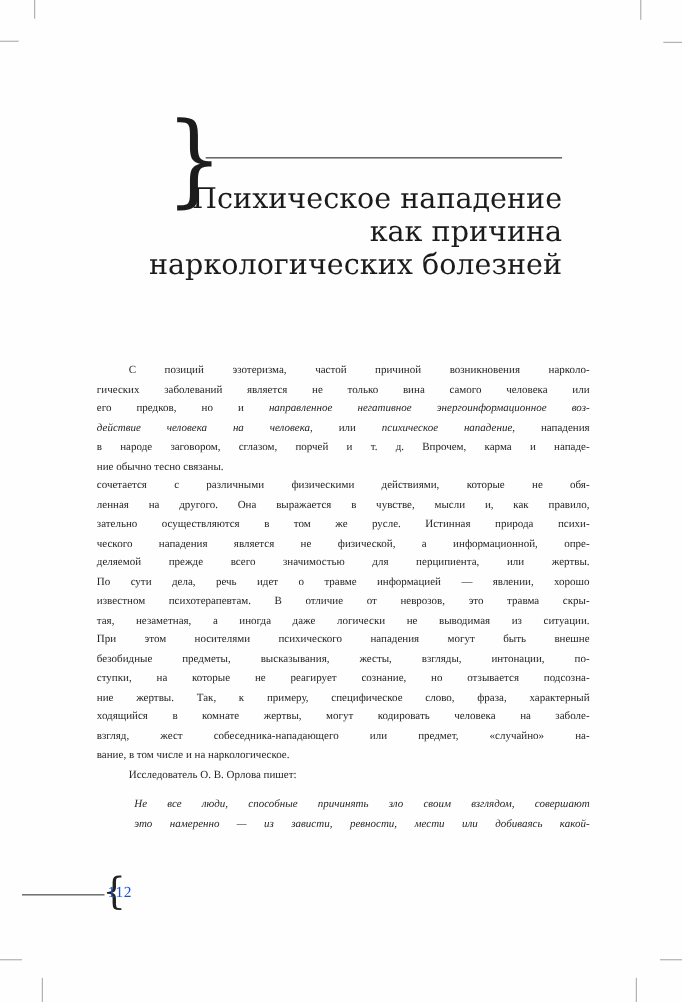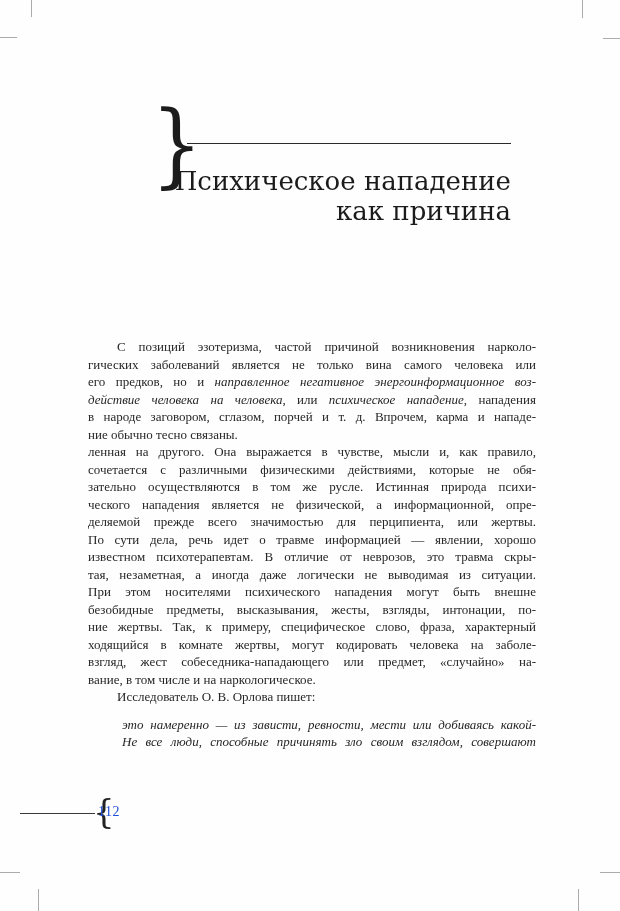--- a/index.html
+++ b/index.html
@@ -5,21 +5,21 @@
   html,body{margin:0;padding:0;background:#fff;}
   .page{position:relative;width:620px;height:911px;background:#fefefe;overflow:hidden;
         font-family:"Liberation Serif",serif;color:#262626;}
   .mark{position:absolute;background:#ababab;}
   .chapter-brace{position:absolute;left:151px;top:99px;font-family:"DejaVu Serif",serif;
         font-size:92px;line-height:1;color:#1c1c1c;transform:scaleX(.88);transform-origin:left top;}
   .chapter-rule{position:absolute;left:187px;top:143px;width:324px;height:1px;background:#2a2a2a;}
   .chapter-title{position:absolute;top:166px;right:109px;text-align:right;white-space:nowrap;
         font-family:"DejaVu Serif",serif;font-size:26px;line-height:30px;color:#1b1b1b;}
   .chapter-title div{margin:0;}
-  .page-body{position:absolute;left:88px;top:338px;width:448px;font-size:13px;line-height:17.5px;}
+  .page-body{position:absolute;left:88px;top:328px;width:448px;font-size:10px;line-height:17.5px;}
   .line{text-align:justify;text-align-last:justify;}
   .line.last{text-align-last:left;}
   .line.indent{text-indent:29px;}
   .it{font-style:italic;}
   .block.quote{margin:10px 0 0 34px;width:414px;font-style:italic;}
   .footer-rule{position:absolute;left:20px;top:813px;width:75px;height:1px;background:#3a3a3a;}
   .footer-brace{position:absolute;left:93px;top:794px;font-family:"DejaVu Serif",serif;
         font-size:34px;line-height:1;color:#222;}
   .page-number{position:absolute;left:98px;top:804px;font-size:14px;color:#1d4ed8;letter-spacing:.5px;}
 </style>
@@ -36,54 +36,56 @@
   <div class="mark" style="left:38px;top:889px;width:1px;height:22px"></div>
   <div class="mark" style="left:600px;top:872px;width:20px;height:1px"></div>
   <div class="mark" style="left:578px;top:889px;width:1px;height:22px"></div>
 
   <header>
     <span class="chapter-brace">}</span>
     <div class="chapter-rule"></div>
     <h1 class="chapter-title" style="margin:0;font-weight:normal">
       <div>Психическое нападение</div>
       <div>как причина</div>
+      <div>наркологических болезней</div>
     </h1>
   </header>
 
   <main class="page-body">
       <div class="block paragraph">
         <div class="line indent"><span>С позиций эзотеризма, частой причиной возникновения нарколо-</span></div>
         <div class="line"><span>гических заболеваний является не только вина самого человека или</span></div>
         <div class="line"><span>его предков, но и </span><span class="it">направленное негативное энергоинформационное воз-</span></div>
         <div class="line"><span class="it">действие человека на человека</span><span>, или </span><span class="it">психическое нападение</span><span>, нападения</span></div>
         <div class="line"><span>в народе заговором, сглазом, порчей и т. д. Впрочем, карма и нападе-</span></div>
         <div class="line last"><span>ние обычно тесно связаны.</span></div>
       </div>
       <div class="block paragraph">
+        <div class="line"><span>сочетается с различными физическими действиями, которые не обя-</span></div>
         <div class="line"><span>ленная на другого. Она выражается в чувстве, мысли и, как правило,</span></div>
-        <div class="line"><span>сочетается с различными физическими действиями, которые не обя-</span></div>
         <div class="line"><span>зательно осуществляются в том же русле. Истинная природа психи-</span></div>
         <div class="line"><span>ческого нападения является не физической, а информационной, опре-</span></div>
         <div class="line"><span>деляемой прежде всего значимостью для перципиента, или жертвы.</span></div>
         <div class="line"><span>По сути дела, речь идет о травме информацией — явлении, хорошо</span></div>
         <div class="line"><span>известном психотерапевтам. В отличие от неврозов, это травма скры-</span></div>
         <div class="line"><span>тая, незаметная, а иногда даже логически не выводимая из ситуации.</span></div>
         <div class="line"><span>При этом носителями психического нападения могут быть внешне</span></div>
         <div class="line"><span>безобидные предметы, высказывания, жесты, взгляды, интонации, по-</span></div>
+        <div class="line"><span>ступки, на которые не реагирует сознание, но отзывается подсозна-</span></div>
         <div class="line"><span>ние жертвы. Так, к примеру, специфическое слово, фраза, характерный</span></div>
         <div class="line"><span>ходящийся в комнате жертвы, могут кодировать человека на заболе-</span></div>
         <div class="line"><span>взгляд, жест собеседника-нападающего или предмет, «случайно» на-</span></div>
         <div class="line last"><span>вание, в том числе и на наркологическое.</span></div>
       </div>
       <div class="block paragraph">
         <div class="line last indent"><span>Исследователь О. В. Орлова пишет:</span></div>
       </div>
       <div class="block quote">
+        <div class="line"><span>Не все люди, способные причинять зло своим взглядом, совершают</span></div>
         <div class="line"><span>это намеренно — из зависти, ревности, мести или добиваясь какой-</span></div>
-        <div class="line"><span>Не все люди, способные причинять зло своим взглядом, совершают</span></div>
       </div>
     </main>
 
   <footer>
     <div class="footer-rule"></div>
     <span class="footer-brace">{</span>
     <span class="page-number">112</span>
   </footer>
 
 </div>

